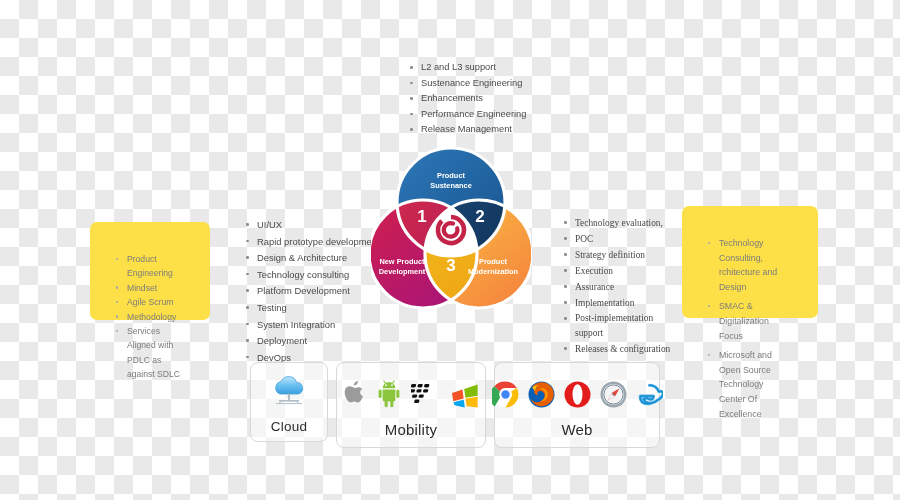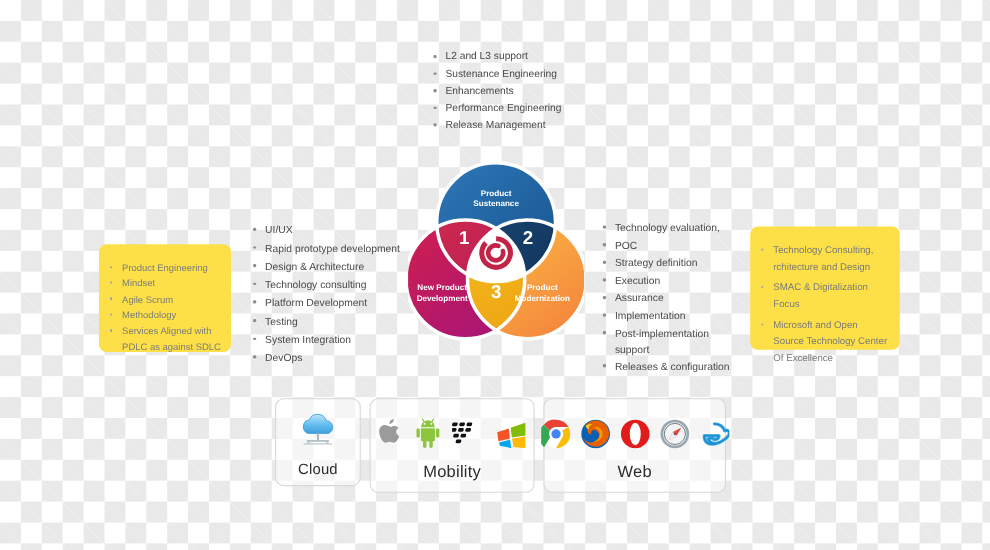--- a/index.html
+++ b/index.html
@@ -9,37 +9,37 @@
     background-color:#ffffff;
     background-image:
       linear-gradient(45deg,#e9e9e9 25%,transparent 25%,transparent 75%,#e9e9e9 75%),
       linear-gradient(45deg,#e9e9e9 25%,transparent 25%,transparent 75%,#e9e9e9 75%);
     background-size:38px 38px;
     background-position:0 0,19px 19px;
   }
   .abs{position:absolute;}
 
   
-  ul.bl{list-style:none;margin:0;padding:0;}
+  ul.bl{list-style:none;margin:16px;padding:0;}
   ul.bl li{
     position:relative;padding-left:13px;color:#4a4a4a;
     font-size:9.3px;line-height:15.6px;white-space:nowrap;
   }
   ul.bl li::before{
     content:"";position:absolute;left:2px;top:6px;
     width:2.6px;height:2.6px;border-radius:50%;background:#8d8d8d;
   }
 
   
   #list-top{left:392px;top:44px;}
   
   #list-npd{left:228px;top:201px;}
   #list-npd li{font-size:9.4px;line-height:16.6px;}
   
-  #list-pm{left:546px;top:199px;}
+  #list-pm{left:546px;top:199px;font-family:Liberation Serif, serif;}
   #list-pm li{font-size:9.4px;line-height:16.0px;}
   #list-pm li.two{white-space:normal;width:92px;line-height:15px;}
 
   
   .panel{
     background:#fde047;border-radius:7px;
   }
   .panel ul.bl li{color:#7b7b7b;font-size:8.6px;line-height:14.4px;white-space:normal;}
   .panel ul.bl li::before{background:#a6a6a6;top:5.5px;width:2.4px;height:2.4px;}
 
@@ -94,20 +94,21 @@
 
 <div class="abs" id="list-npd">
   <ul class="bl">
     <li>UI/UX</li>
     <li>Rapid prototype development</li>
     <li>Design &amp; Architecture</li>
     <li>Technology consulting</li>
     <li>Platform Development</li>
     <li>Testing</li>
     <li>System Integration</li>
+    <li>Deployment</li>
     <li>DevOps</li>
   </ul>
 </div>
 
 <div class="abs" id="list-pm">
   <ul class="bl">
     <li>Technology evaluation,</li>
     <li>POC</li>
     <li>Strategy definition</li>
     <li>Execution</li>

